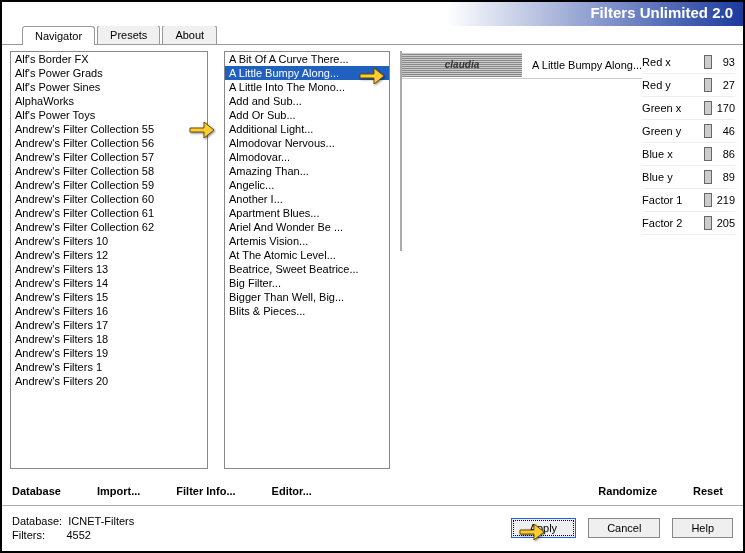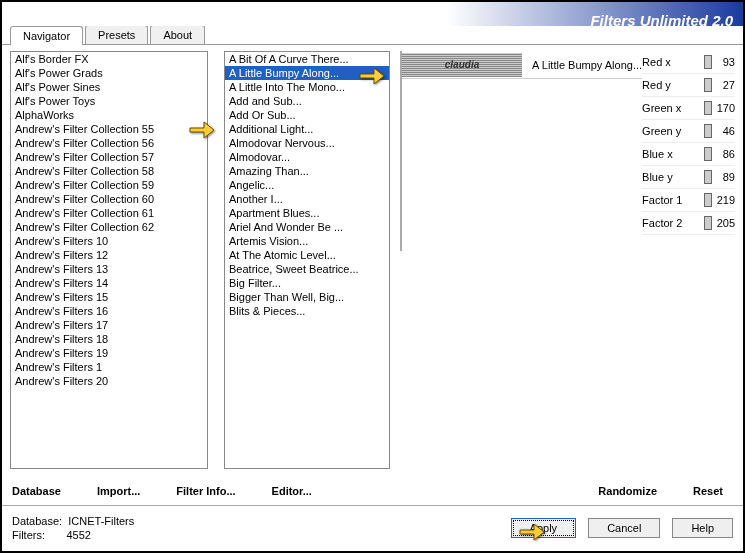--- a/index.html
+++ b/index.html
@@ -1,19 +1,19 @@
 <!DOCTYPE html>
 <html><head>
 <meta charset="utf-8">
 <style>
 *{box-sizing:border-box;margin:0;padding:0;font-family:Tahoma,Arial,sans-serif;font-size:11px;color:#000}
 body{background:#fff;width:745px;height:553px;border:2px solid #000;position:relative;overflow:hidden}
 .titlebar{height:24px;background:linear-gradient(to right,#fff 60%,#1a3a9e 100%);position:relative}
-.title{position:absolute;right:10px;top:10px;font-size:15px;font-weight:bold;font-style:italic;color:#fff}
-.tabs{display:flex;border-bottom:1px solid #999;padding-left:8px;margin-top:-1px}
+.title{position:absolute;right:10px;top:2px;font-size:15px;font-weight:bold;color:#fff}
+.tabs{display:flex;border-bottom:1px solid #999;padding-left:20px;margin-top:-1px}
 .tab{padding:3px 12px;border:1px solid #999;border-bottom:none;margin-right:2px;background:#f0f0f0;cursor:pointer;border-radius:3px 3px 0 0}
 .tab.active{background:#fff;position:relative;top:1px}
 .main{display:flex;padding:6px 8px 0 8px;height:432px}
 .list{border:1px solid #888;background:#fff;overflow-y:scroll;overflow-x:hidden}
 .list1{width:198px;height:418px}
 .list2{width:166px;height:418px;margin-left:16px}
 .item{padding:1px 4px;white-space:nowrap;cursor:pointer}
 .item.selected{background:#2060c0;color:#fff}
 .right{flex:1;margin-left:10px;display:flex;flex-direction:row}
 .preview{height:200px;border:1px solid #aaa;background:#fff;position:relative;margin-bottom:4px}
@@ -52,22 +52,22 @@
   <div class="tab active">Navigator</div>
   <div class="tab">Presets</div>
   <div class="tab">About</div>
 </div>
 
 <div class="main">
   <div class="list list1" id="catlist">
       <div class="item">Alf's Border FX</div>
       <div class="item">Alf's Power Grads</div>
       <div class="item">Alf's Power Sines</div>
+      <div class="item">AlphaWorks</div>
       <div class="item">Alf's Power Toys</div>
-      <div class="item">AlphaWorks</div>
       <div class="item">Andrew's Filter Collection 55</div>
       <div class="item">Andrew's Filter Collection 56</div>
       <div class="item">Andrew's Filter Collection 57</div>
       <div class="item">Andrew's Filter Collection 58</div>
       <div class="item">Andrew's Filter Collection 59</div>
       <div class="item">Andrew's Filter Collection 60</div>
       <div class="item">Andrew's Filter Collection 61</div>
       <div class="item">Andrew's Filter Collection 62</div>
       <div class="item">Andrew's Filters 10</div>
       <div class="item">Andrew's Filters 12</div>

